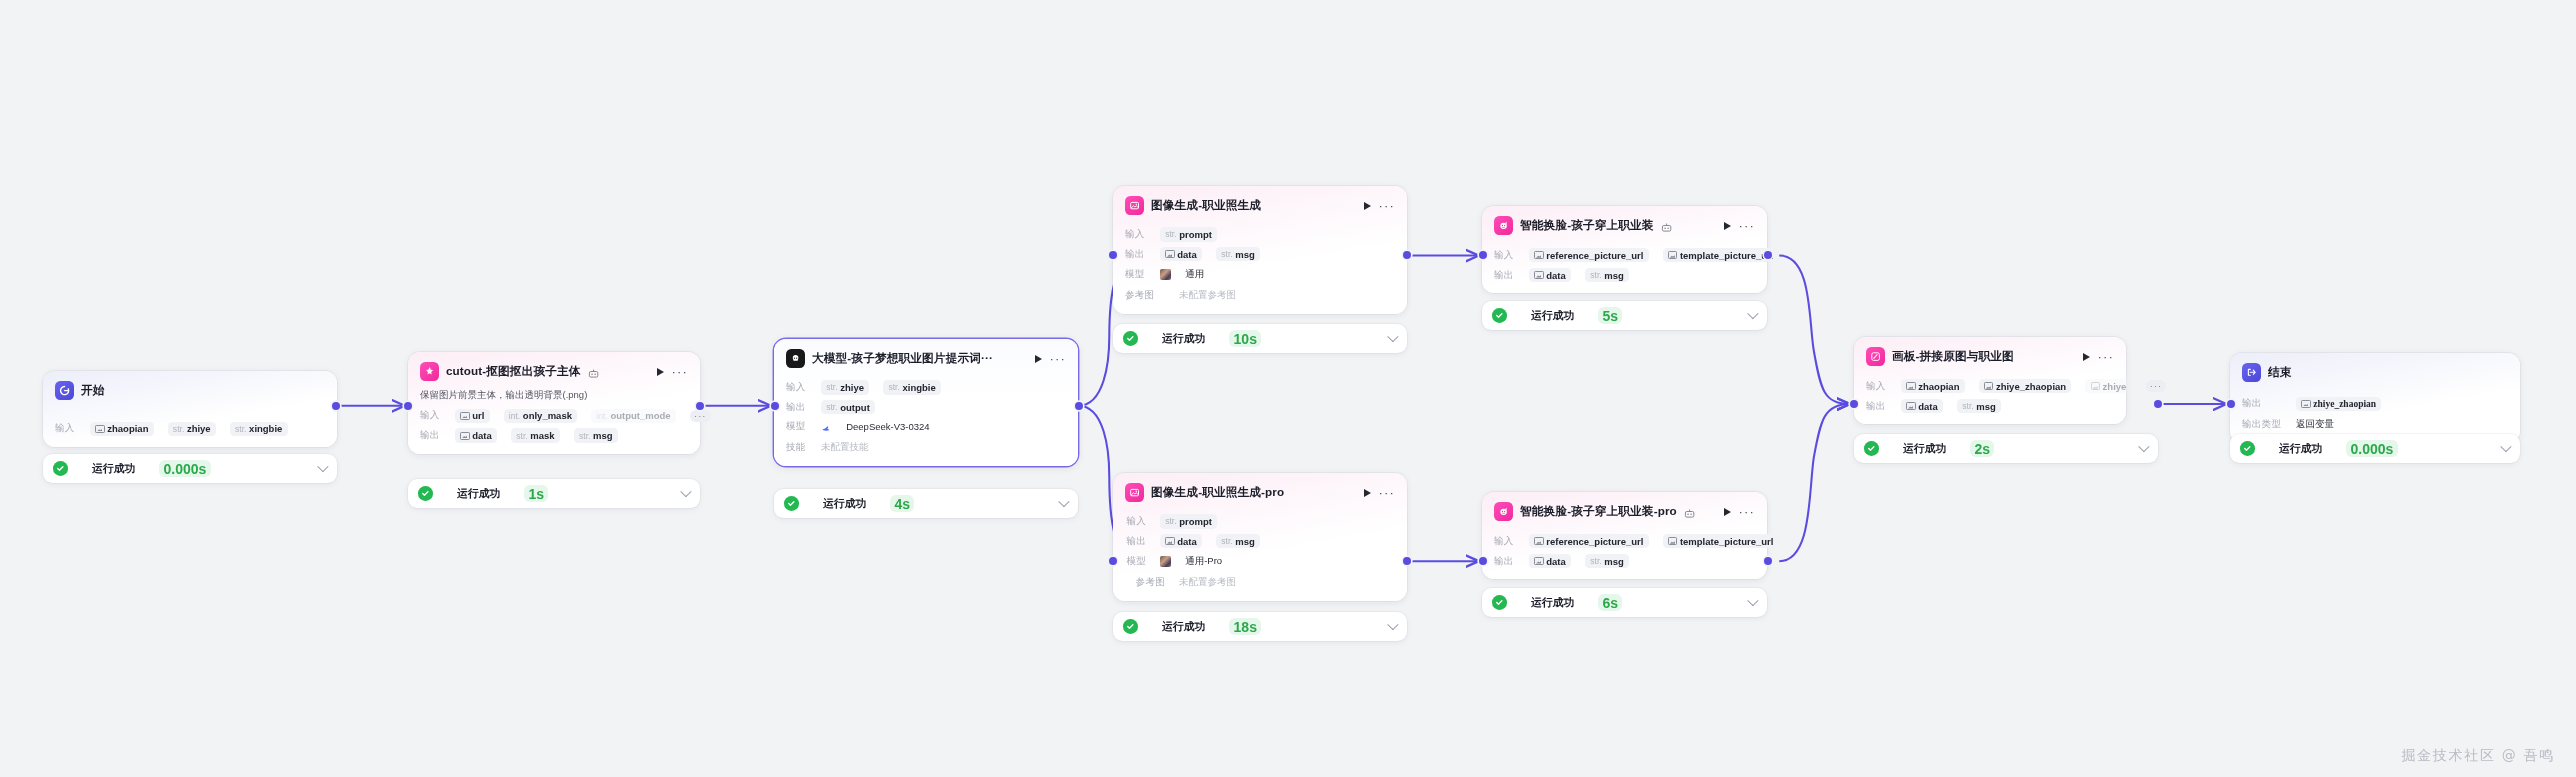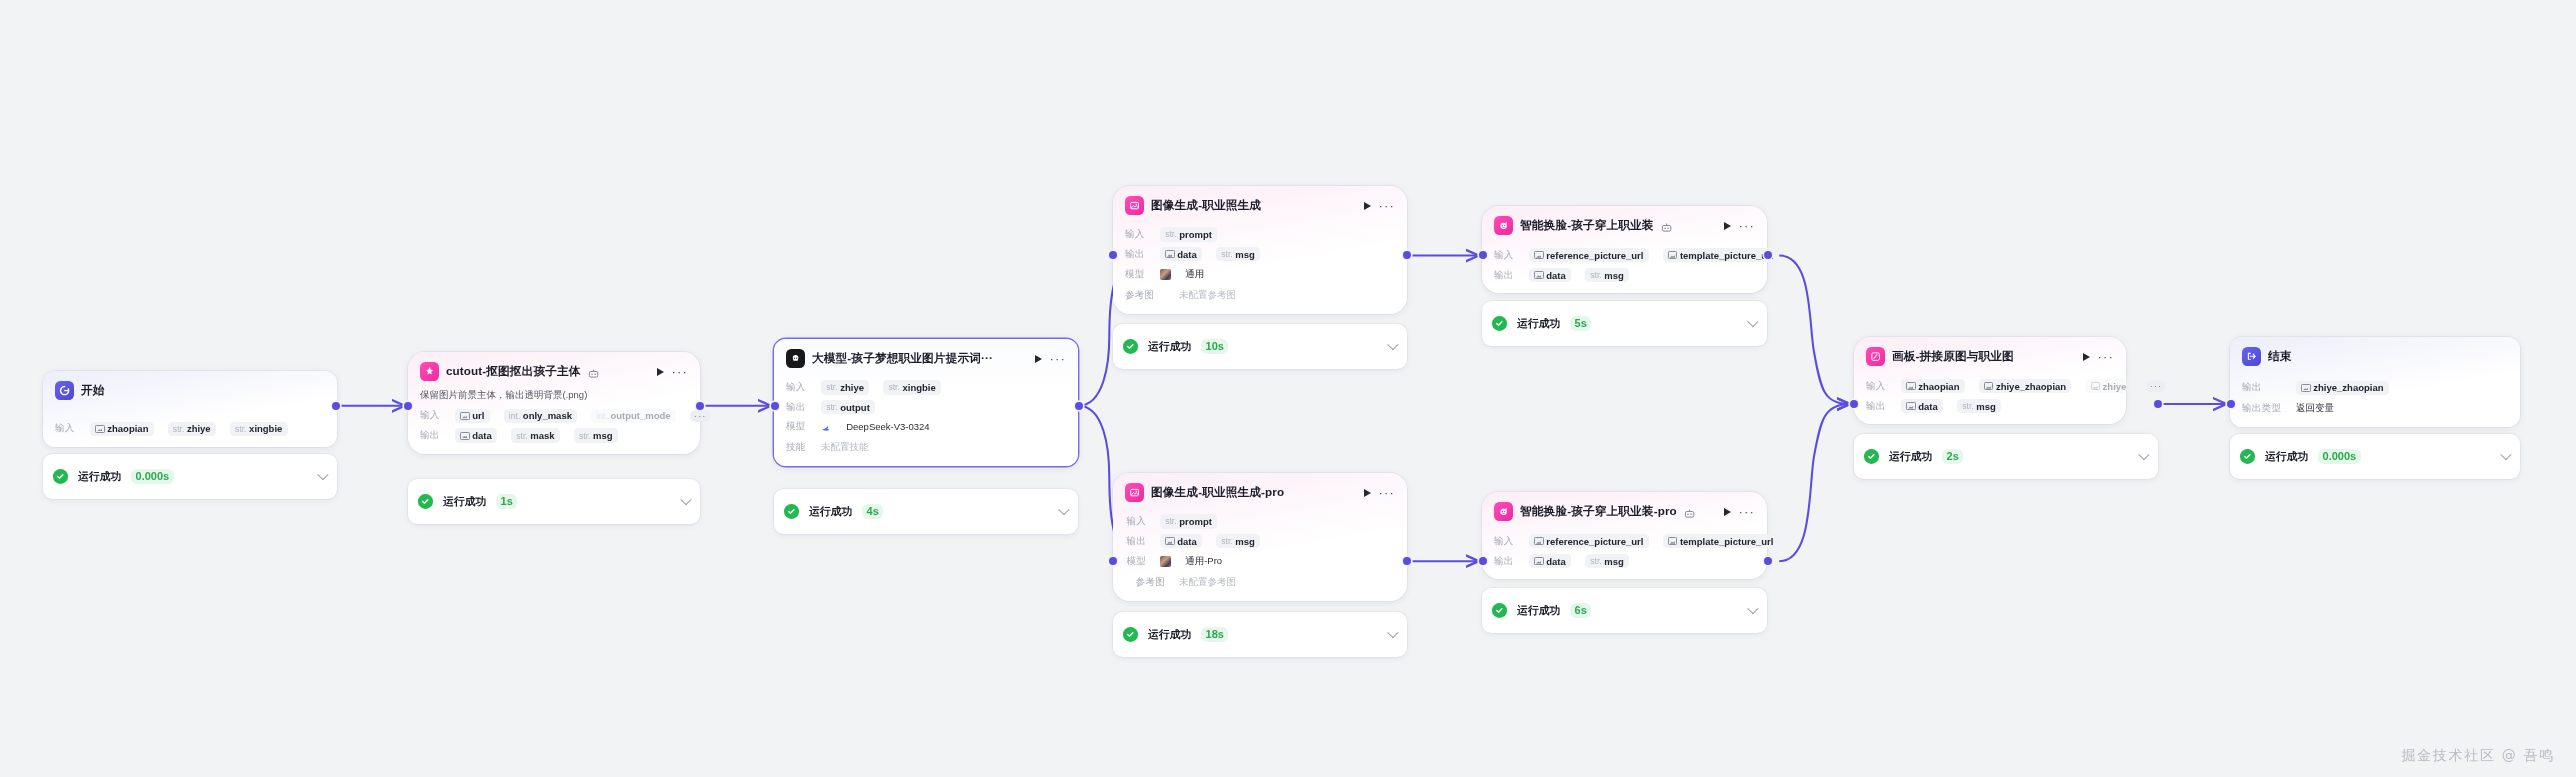--- a/index.html
+++ b/index.html
@@ -19,21 +19,21 @@
 
   
   .node {
     position: absolute;
     border-radius: 12px;
     background: #ffffff;
     box-shadow: 0 1.7px 7px rgba(20,25,60,.07), 0 0 0 0.9px rgba(20,25,60,.045);
     padding: 8.6px 12px 10.4px 12px;
   }
   .node.sel { box-shadow: 0 1.7px 8.6px rgba(20,25,60,.09), 0 0 0 1.4px #7c6df2; }
-  .node.grad-pink  { background: linear-gradient(170deg,#fdeef6 0%, #fdf4fa 22%, #ffffff 60%); border-radius: 17px; }
+  .node.grad-pink  { background: linear-gradient(170deg,#fdeef6 0%, #fdf4fa 22%, #ffffff 60%); }
   .node.grad-blue  { background: linear-gradient(170deg,#eceef9 0%, #f4f5fc 24%, #ffffff 62%); }
   .node.grad-white { background: linear-gradient(180deg,#fafbff 0%, #ffffff 45%); }
 
   .nhead { display: flex; align-items: center; gap: 7px; height: 22.5px; }
   .nicon {
     width: 19px; height: 19px; border-radius: 5.2px; flex: 0 0 19px;
     display: flex; align-items: center; justify-content: center;
     color: #fff; font-size: 10.4px; line-height: 1;
   }
   .ic-pink  { background: linear-gradient(140deg,#ff4db8,#f0289c); }
@@ -67,29 +67,29 @@
   .chip.muted { background: transparent; padding: 1.7px 0; color:#b7bac4; font-weight:400; }
   .imgico { width: 9.5px; height: 7.8px; border: 1.1px solid #8a8d99; border-radius: 1.3px; position: relative; flex:0 0 auto; }
   .imgico::after { content:""; position:absolute; left:0.9px; bottom:0.4px; width:5.2px; height:2.6px; background:#8a8d99; clip-path: polygon(0 100%, 40% 20%, 62% 55%, 100% 0, 100% 100%); }
   .ovf { background:#eceef3; border-radius:7px; padding:0.9px 4.3px; font-size:9.5px; color:#7e8290; line-height:10.4px; letter-spacing:0.9px; }
   .mthumb { width: 11.2px; height: 11.2px; border-radius: 1.7px; flex:0 0 auto;
             background: linear-gradient(135deg,#6b5a4a 0%, #c9a089 40%, #4a3b52 75%, #8a7f9b 100%); }
 
   
   .status {
     position: absolute;
-    height: 45px; border-radius: 9.5px; background: #ffffff;
+    height: 29px; border-radius: 9.5px; background: #ffffff;
     box-shadow: 0 1.7px 6px rgba(20,25,60,.06), 0 0 0 0.9px rgba(20,25,60,.035);
-    display: flex; align-items: center; padding: 0 10.4px; gap: 10px;
+    display: flex; align-items: center; padding: 0 10.4px; gap: 24px;
   }
   .chk { width: 14.7px; height: 14.7px; border-radius: 50%; background: #23b851;
          display:flex; align-items:center; justify-content:center; flex:0 0 auto; }
   .chk svg { display:block; }
   .stext { font-size: 10.8px; color: #1b1d29; font-weight: 700; white-space: nowrap; }
-  .sbadge { background: #e4f7ea; color: #2aa84a; font-size: 11px; font-weight: 700;
+  .sbadge { background: #e4f7ea; color: #2aa84a; font-size: 14px; font-weight: 700;
             border-radius: 6px; padding: 1.7px 4.3px; line-height: 1; }
   .sgap { flex: 1 1 auto; }
   .chev { width: 7.8px; height: 7.8px; border-right: 1.4px solid #9aa0ad; border-bottom: 1.4px solid #9aa0ad;
           transform: rotate(45deg) translate(-1.7px,-1.7px); flex:0 0 auto; }
 
   
   .port { position: absolute; width: 7.8px; height: 7.8px; border-radius: 50%;
           background: #5b4ce0; box-shadow: 0 0 0 1.7px #f2f3f5; }
 
   
@@ -578,21 +578,21 @@
         <svg width="8.6" height="8.6" viewBox="0 0 12 12">
           <path d="M2.4 6.2 4.8 8.6 9.6 3.8" fill="none" stroke="#fff" stroke-width="1.9" stroke-linecap="round" stroke-linejoin="round"></path>
         </svg>
       </span>
     <span class="stext">运行成功</span>
     <span class="sbadge">2s</span>
     <span class="sgap"></span>
     <span class="chev"></span>
   </div>
 
-  <div class="node grad-blue" style="left:2230px; top:337px; width:290px;">
+  <div class="node grad-blue" style="left:2230px; top:353px; width:290px;font-family:Liberation Serif, serif;">
     <div class="nhead">
       <span class="nicon ic-indigo">
         <svg width="11.2" height="11.2" viewBox="0 0 16 16">
             <path d="M10.4 4.6 13 7.6 10.4 10.6" fill="none" stroke="#fff" stroke-width="1.6" stroke-linecap="round" stroke-linejoin="round"></path>
             <path d="M12.6 7.6H6.2" stroke="#fff" stroke-width="1.6" stroke-linecap="round"></path>
             <path d="M6.2 3.4H3.4v8.4h2.8" fill="none" stroke="#fff" stroke-width="1.6" stroke-linecap="round" stroke-linejoin="round"></path>
           </svg>
       </span>
       <span class="ntitle">结束</span>
     </div>

